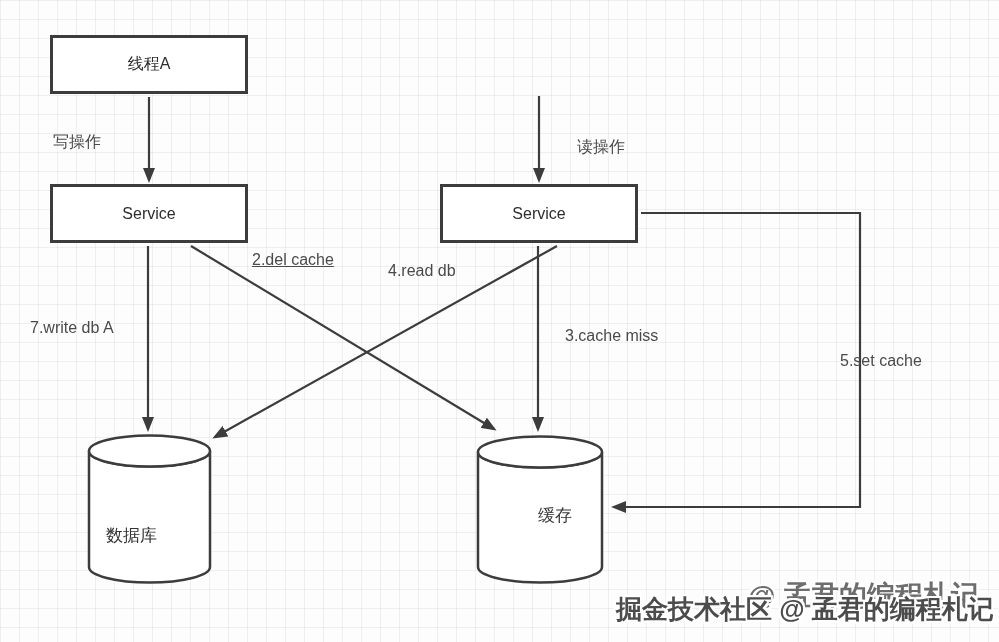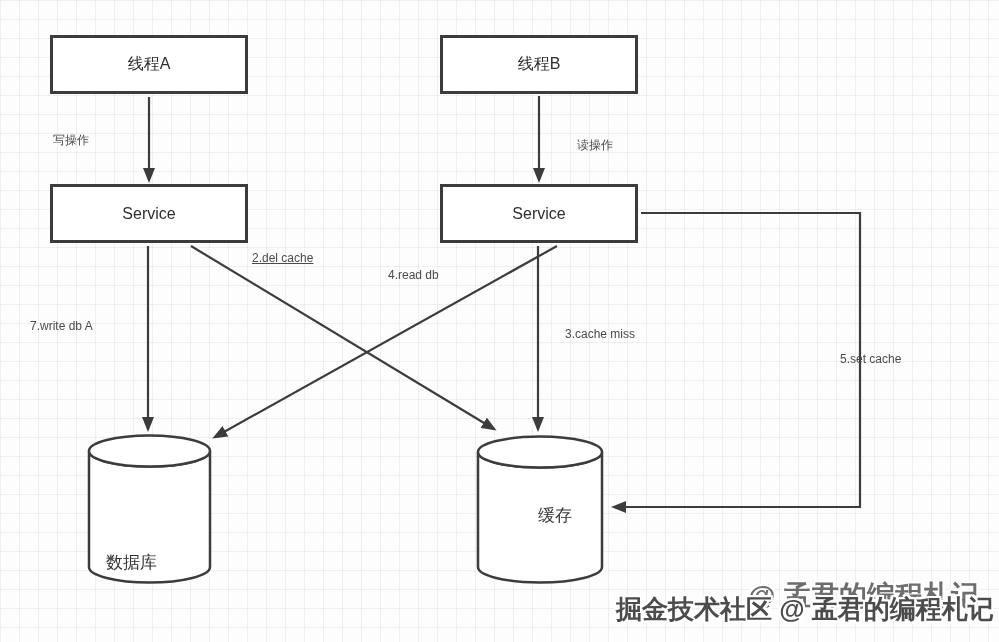--- a/index.html
+++ b/index.html
@@ -11,21 +11,21 @@
       linear-gradient(to bottom, rgba(120,120,130,0.10) 1px, transparent 1px);
     background-size:19px 19px;
     font-family:"Liberation Sans", sans-serif;
   }
   .edges{position:absolute;left:0;top:0;width:999px;height:642px;}
   .node{
     position:absolute;box-sizing:border-box;background:#ffffff;
     border:3px solid #3c3c3c;display:flex;align-items:center;justify-content:center;
     font-size:16px;color:#2e2e2e;
   }
-  .elabel{position:absolute;font-size:12px;color:#4a4a4a;white-space:nowrap;}
+  .elabel{position:absolute;font-size:16px;color:#4a4a4a;white-space:nowrap;}
   .cyl-label{position:absolute;font-size:17px;color:#333333;white-space:nowrap;}
   .wm{
     position:absolute;font-weight:bold;white-space:nowrap;
     text-shadow:-2px -2px 0 #fff, 2px -2px 0 #fff, -2px 2px 0 #fff, 2px 2px 0 #fff,
                  0 -2px 0 #fff, 0 2px 0 #fff, -2px 0 0 #fff, 2px 0 0 #fff;
   }
   .wm-ghost{left:748px;top:577px;font-size:28px;color:#6d6d6d;}
   .wm-main{left:616px;top:592px;font-size:26px;color:#4c4c4c;}
 </style>
 </head>
@@ -55,37 +55,34 @@
 
     <g>
       <path d="M 478 452 L 478 567 A 62 15.5 0 0 0 602 567 L 602 452 A 62 15.5 0 0 1 478 452 Z" fill="#ffffff" stroke="#3c3c3c" stroke-width="2.5"></path>
       <ellipse cx="540" cy="452" rx="62" ry="15.5" fill="#ffffff" stroke="#3c3c3c" stroke-width="2.5"></ellipse>
     </g>
   </svg>
 
   <div class="node" style="left:50px;top:35px;width:198px;height:59px;">
     <span>线程A</span>
   </div>
-  <div class="node" style="left:440px;top:35px;width:198px;height:59px;">
-    <span>线程B</span>
-  </div>
   <div class="node" style="left:50px;top:184px;width:198px;height:59px;">
     <span>Service</span>
   </div>
   <div class="node" style="left:440px;top:184px;width:198px;height:59px;">
     <span>Service</span>
   </div>
 
-  <div class="cyl-label" style="left:106px;top:551px;">数据库</div>
+  <div class="cyl-label" style="left:106px;top:524px;">数据库</div>
   <div class="cyl-label" style="left:522px;top:504px;margin-left:16px;">缓存</div>
 
   <div class="elabel" style="left:53px;top:132px;">写操作</div>
   <div class="elabel" style="left:577px;top:137px;font-family:Liberation Mono, monospace;">读操作</div>
   <div class="elabel" style="left:30px;top:319px;">7.write db A</div>
   <div class="elabel" style="left:252px;top:251px;text-decoration:underline;">2.del cache</div>
   <div class="elabel" style="left:565px;top:327px;">3.cache miss</div>
-  <div class="elabel" style="left:388px;top:268px;">4.read db</div>
+  <div class="elabel" style="left:388px;top:262px;">4.read db</div>
   <div class="elabel" style="left:840px;top:352px;text-align:right;">5.set cache</div>
 
   <div class="wm wm-ghost">@ 孟君的编程札记</div>
   <div class="wm wm-main">掘金技术社区 @ 孟君的编程札记</div>
 
 </div>
 
 </body></html>

